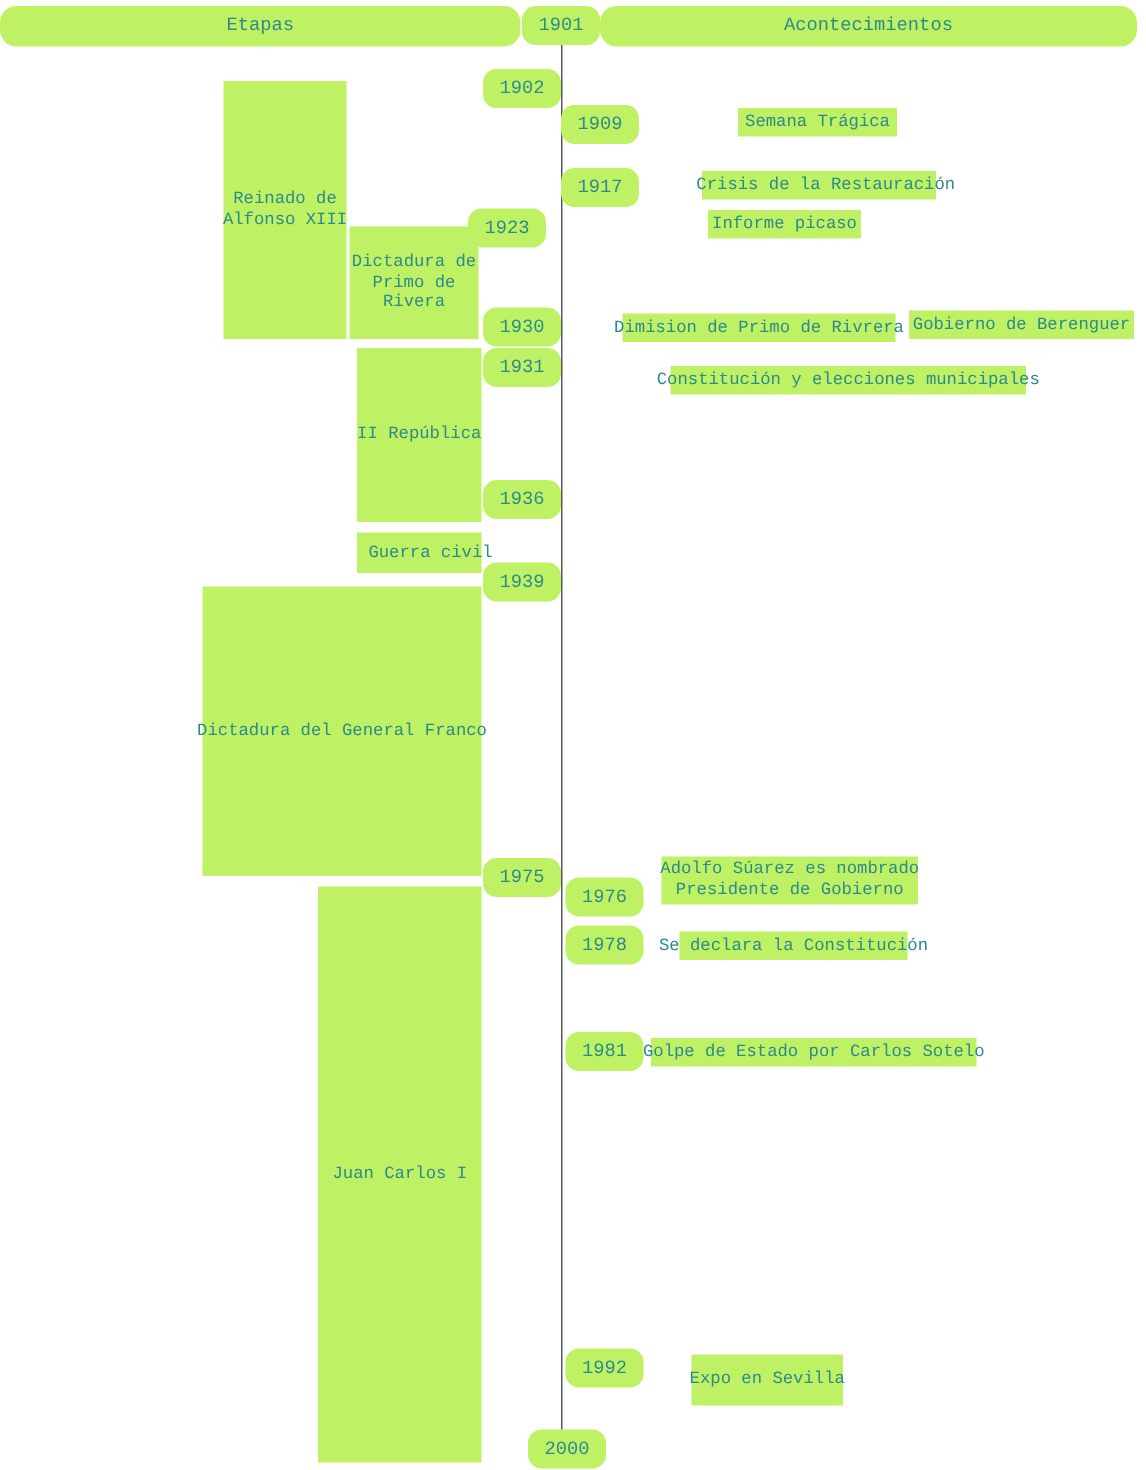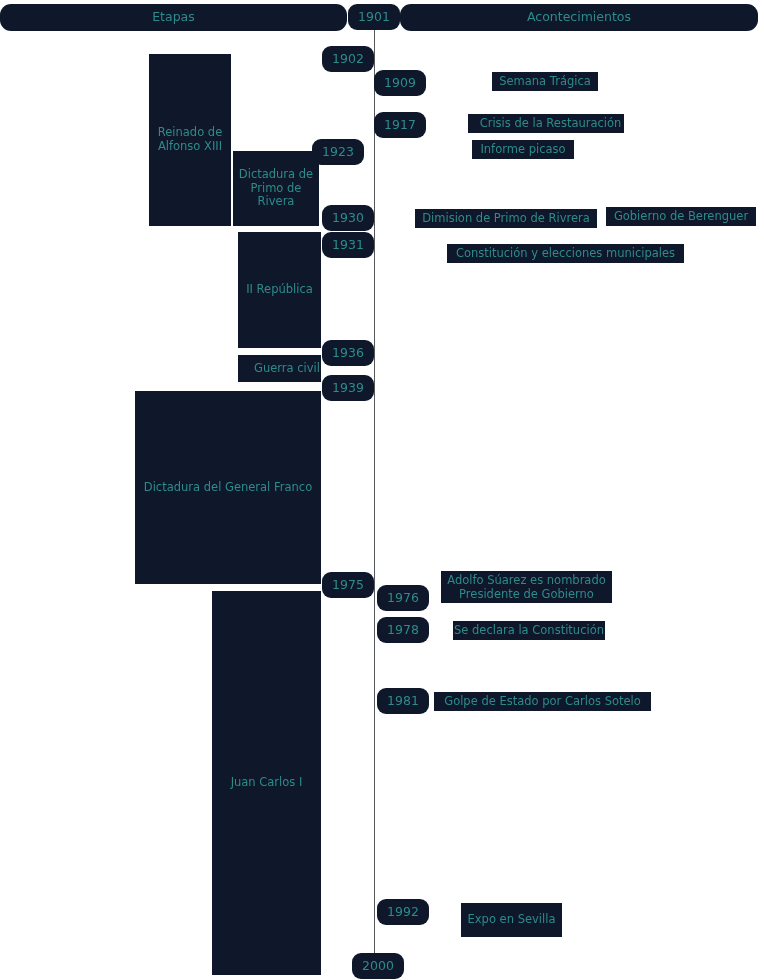--- a/index.html
+++ b/index.html
@@ -12,29 +12,30 @@
     height: 980px;
     position: relative;
     overflow: hidden;
     font-family: "DejaVu Sans", "Liberation Sans", sans-serif;
     -webkit-font-smoothing: antialiased;
   }
 
   
   .node {
     position: absolute;
-    background: #0f172a;
+    background: #bef264;
     color: #2d8b8b;
     box-sizing: border-box;
     display: flex;
     align-items: center;
     justify-content: center;
     text-align: center;
     line-height: 1.18;
     white-space: pre;
+    font-family: Liberation Mono, monospace;
   }
 
   
   .header-bar {
     border-radius: 11px;
     font-size: 12.5px;
   }
 
   
   .axis-line {
@@ -82,21 +83,21 @@
 <div class="node year-pill" style="left:374px; top:70px; width:52px;">1909</div>
 
 <div class="node year-pill" style="left:374px; top:112px; width:52px;">1917</div>
 
 <div class="node year-pill" style="left:312px; top:139px; width:52px;">1923</div>
 
 <div class="node year-pill" style="left:322px; top:205px; width:52px;">1930</div>
 
 <div class="node year-pill" style="left:322px; top:232px; width:52px;">1931</div>
 
-<div class="node year-pill" style="left:322px; top:340px; width:52px;text-align:center;">1936</div>
+<div class="node year-pill" style="left:322px; top:320px; width:52px;text-align:center;">1936</div>
 
 <div class="node year-pill" style="left:322px; top:375px; width:52px;">1939</div>
 
 <div class="node year-pill" style="left:322px; top:572px; width:52px;">1975</div>
 
 <div class="node year-pill" style="left:377px; top:585px; width:52px;">1976</div>
 
 <div class="node year-pill" style="left:377px; top:617px; width:52px;">1978</div>
 
 <div class="node year-pill" style="left:377px; top:688px; width:52px;">1981</div>

